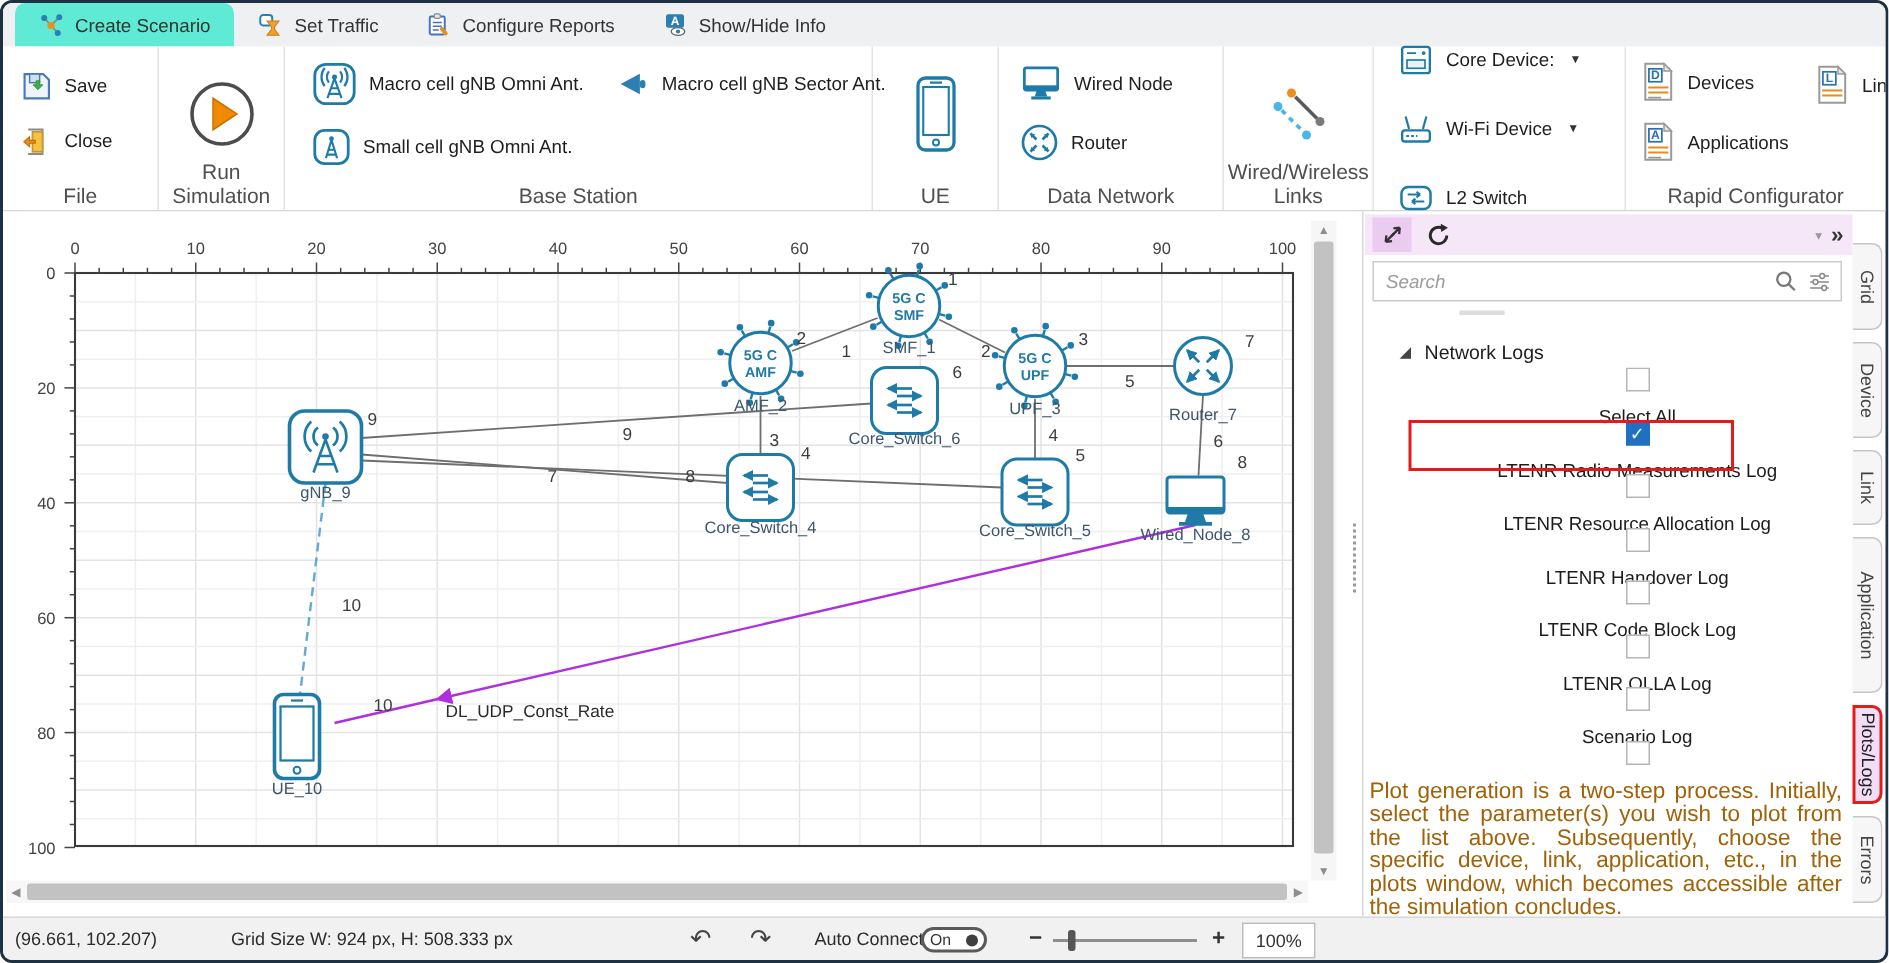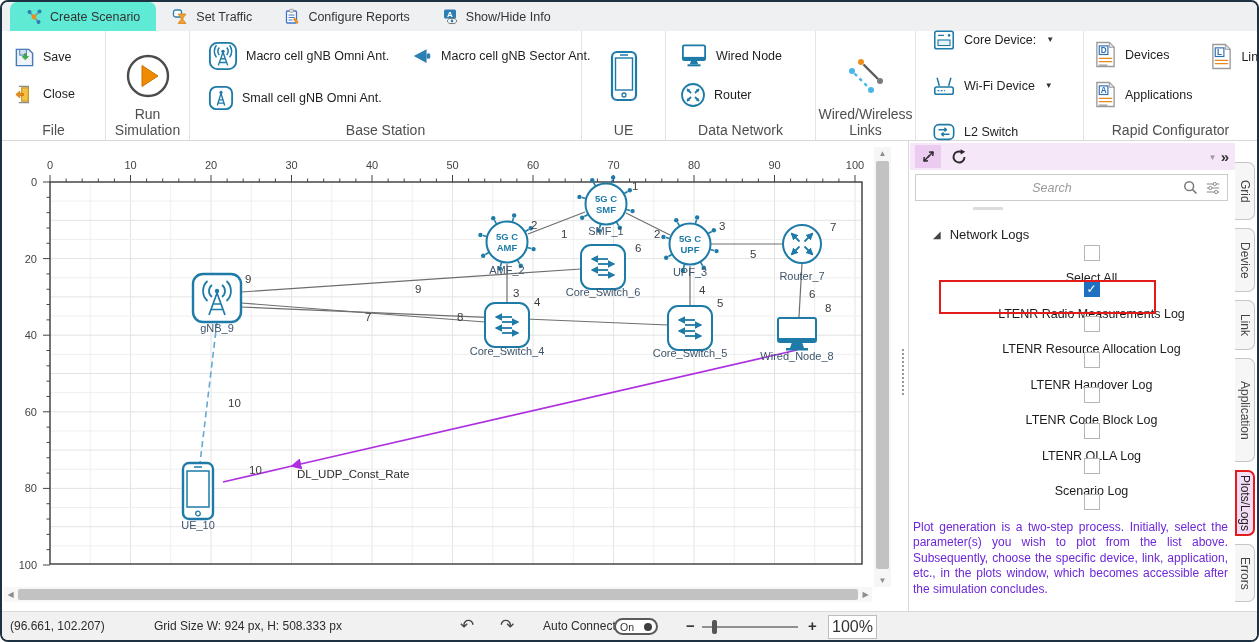--- a/index.html
+++ b/index.html
@@ -31,50 +31,50 @@
   
   .panel{position:absolute;left:906px;top:139px;width:327px;height:470px;background:#fff;border-left:1px solid #d8d8d8;box-sizing:border-box;}
   .ptoolbar{position:absolute;top:2px;left:1px;right:0;height:27px;background:#f5e6f8;display:flex;align-items:center;}
   .toolbtn{width:26px;height:23px;display:flex;align-items:center;justify-content:center;margin-left:5px;}
   .toolbtn.selected{background:#eccbf1;}
   .ptool-right{margin-left:auto;display:flex;align-items:center;gap:6px;padding-right:6px;}
   .pcaret{font-size:9px;color:#999;}
   .pchev{font-size:15px;color:#333;font-weight:bold;}
   .searchbox{position:absolute;top:33px;left:6px;width:313px;height:27px;border:1px solid #cbcbcb;background:#fff;
     display:flex;align-items:center;box-sizing:border-box;padding:0 6px;}
-  .searchbox input{flex:1;border:none;outline:none;font:italic 12.5px "Liberation Sans",sans-serif;color:#4c1d95;min-width:0;background:transparent;text-align:center;}
+  .searchbox input{flex:1;border:none;outline:none;font:italic 12.5px "Liberation Sans",sans-serif;color:#4c1d95;min-width:0;background:transparent;}
   .searchbox input::placeholder{color:#9b9b9b;font-style:italic;}
   .mini-dash{position:absolute;top:66px;left:64px;width:30px;height:3px;background:#dcdcdc;}
   .treehdr{position:absolute;top:86px;left:24px;display:flex;align-items:center;gap:9px;font-size:13px;color:#1d1d1d;}
   .expander{font-size:10px;color:#444;}
   .loglist{position:absolute;top:104px;left:0;right:0;height:273px;overflow:hidden;}
   .logrow{height:35.5px;display:flex;align-items:center;padding-left:39px;gap:10px;font-size:12.5px;color:#1c1c1c;flex-direction:column;}
   .cbox{width:16px;height:16px;border:1px solid #b5b5b5;background:#fff;box-sizing:border-box;flex:0 0 auto;
     display:flex;align-items:center;justify-content:center;font-size:12px;color:#fff;}
   .logrow.checked .cbox{background:#1f70c1;border-color:#1f70c1;}
   .redbox{position:absolute;left:30px;top:139px;width:217px;height:34px;border:2px solid #e31b1b;box-sizing:border-box;pointer-events:none;}
-  .pdesc{position:absolute;top:379px;left:4px;width:315px;font-size:12px;line-height:15.4px;color:#6d28d9;text-align:justify;}
+  .pdesc{position:absolute;top:379px;left:4px;width:315px;font-size:15px;line-height:15.4px;color:#a16207;text-align:justify;}
   
   .sidetabs{position:absolute;left:1233px;top:139px;width:22px;height:470px;}
   .stab{position:absolute;left:0;width:20px;background:#f6f6f6;border:1px solid #c6c6c6;border-left:none;
     border-radius:0 7px 7px 0;display:flex;align-items:center;justify-content:center;
     writing-mode:vertical-rl;font-size:12px;color:#444;box-sizing:border-box;}
   .stab.active{background:#f2dcf6;border:2px solid #e31b1b;color:#222;}
   
   .status{position:absolute;left:0;top:609px;right:0;height:29px;background:#f1f1f1;border-top:1px solid #d9d9d9;font-size:12px;color:#2c2c2c;}
   .status .abs{position:absolute;top:7px;}
   .uarrow{font-size:17px;color:#444;top:3px !important;}
   .toggle{position:absolute;left:612px;top:6px;width:44px;height:17px;border:2px solid #5a5a5a;border-radius:10px;
     display:flex;align-items:center;box-sizing:border-box;padding:0 4px;gap:5px;background:#fff;}
   .toggle .tlabel{font-size:10.5px;color:#333;}
   .toggle .dot{width:8px;height:8px;border-radius:50%;background:#3f3f3f;margin-left:auto;}
   .ztrack{position:absolute;left:700px;top:14px;width:96px;height:2px;background:#8f8f8f;}
   .zthumb{position:absolute;left:710px;top:8px;width:5px;height:14px;background:#555;border-radius:2px;}
   .zoombox{position:absolute;left:826px;top:3px;width:47px;height:22px;background:#fff;border:1px solid #bdbdbd;
-    display:flex;align-items:center;justify-content:center;font-size:16px;color:#333;}
+    display:flex;align-items:center;justify-content:center;font-size:12px;color:#333;}
   .zsign{font-size:15px;font-weight:bold;color:#333;top:5px !important;}
 </style>
 </head>
 <body>
 
 <div class="window">
 
   <div class="tabbar">
     <div class="tab active">
       <svg class="tabico" viewBox="0 0 17 17">

